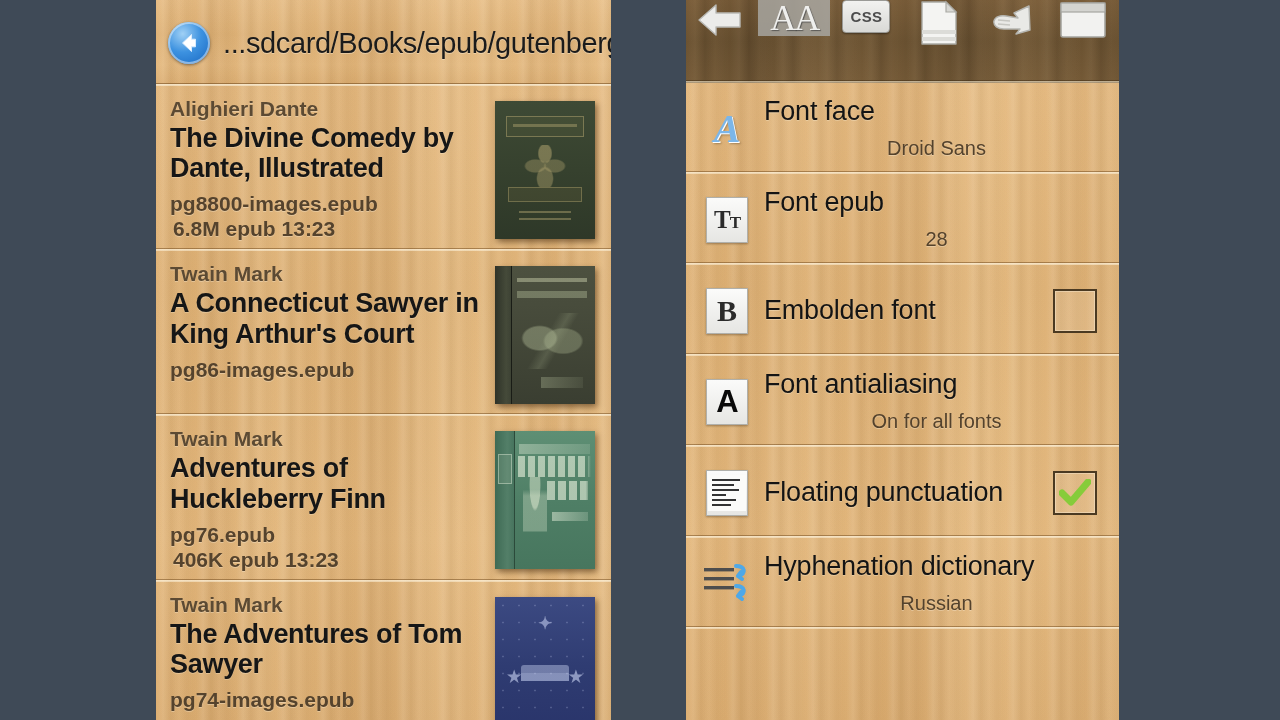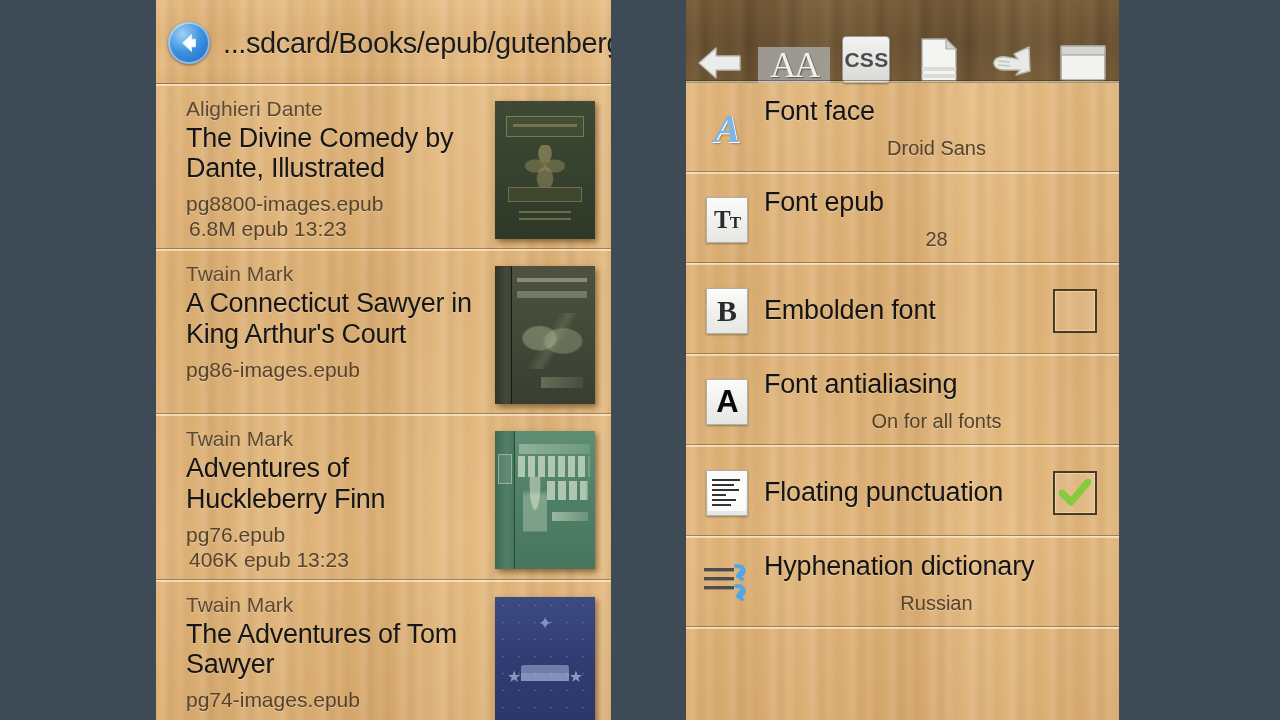--- a/index.html
+++ b/index.html
@@ -101,22 +101,23 @@
     text-shadow: 0 1px 0 rgba(255,250,235,0.35);
   }
 
   
   #book-list { position: relative; }
 
   .book-row {
     position: relative;
     display: flex;
     align-items: flex-start;
-    padding: 11px 8px 10px 24px;
+    padding: 11px 8px 10px 8px;
     min-height: 165px;
+    font-weight: bold;
   }
   .book-row::after {
     content: "";
     position: absolute; left: 0; right: 0; bottom: 0;
     height: 3px;
     background: linear-gradient(180deg, rgba(110,70,25,0.5) 0%, rgba(110,70,25,0.5) 45%, rgba(255,246,225,0.7) 46%, rgba(255,246,225,0.45) 100%);
   }
 
   .book-text { flex: 1 1 auto; min-width: 0; padding-left: 6px; }
   .book-author {
@@ -276,46 +277,45 @@
     position: absolute; left: 26%; right: 26%; top: 49%; height: 15%;
     background: linear-gradient(180deg, rgba(205,215,245,0.42) 0 38%, rgba(205,215,245,0.55) 38% 80%, transparent 80%);
     border-radius: 3px;
   }
 
   
   #toolbar {
     position: relative;
     height: 83px;
     display: flex;
-    align-items: flex-end;
+    align-items: flex-start;
   }
   #toolbar::after {
     content: "";
     position: absolute; left: 0; right: 0; bottom: 0;
     height: 3px;
     background: linear-gradient(180deg, rgba(60,40,15,0.45) 0 45%, rgba(235,225,200,0.65) 46%, rgba(235,225,200,0.35) 100%);
   }
   .tb-btn {
     flex: 1 1 0;
     display: flex; align-items: center; justify-content: center;
     position: relative;
   }
   .tb-btn.selected { background: rgba(170,170,166,0.80); }
   .tb-btn svg { display: block; }
 
   .css-chip {
     display: flex; align-items: center; justify-content: center;
-    width: 48px; height: 47px;
+    width: 48px; height: 33px;
     border-radius: 4px;
     background: linear-gradient(180deg,#f2f2f0 0%, #d9d9d6 100%);
     border: 1px solid #9a9a96;
     box-shadow: 0 1px 2px rgba(0,0,0,0.4);
-    font-size: 21px; font-weight: bold; color: #4c4c4c;
+    font-size: 15px; font-weight: bold; color: #4c4c4c;
     letter-spacing: 0.3px;
-    margin-top: 41px;
   }
   .aa-glyph {
     font-family: "Liberation Serif", serif;
     font-size: 36px;
     color: #efefed;
     letter-spacing: -2px;
     text-shadow: 1px 1px 1px rgba(60,60,60,0.7);
     line-height: 1;
   }
 

